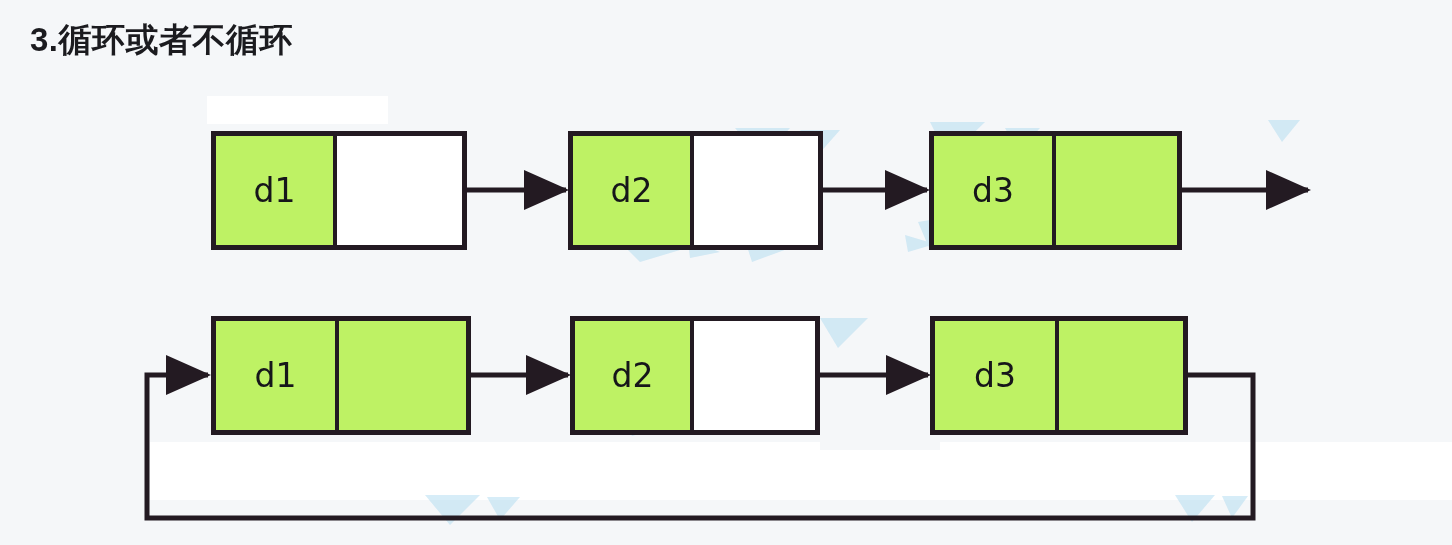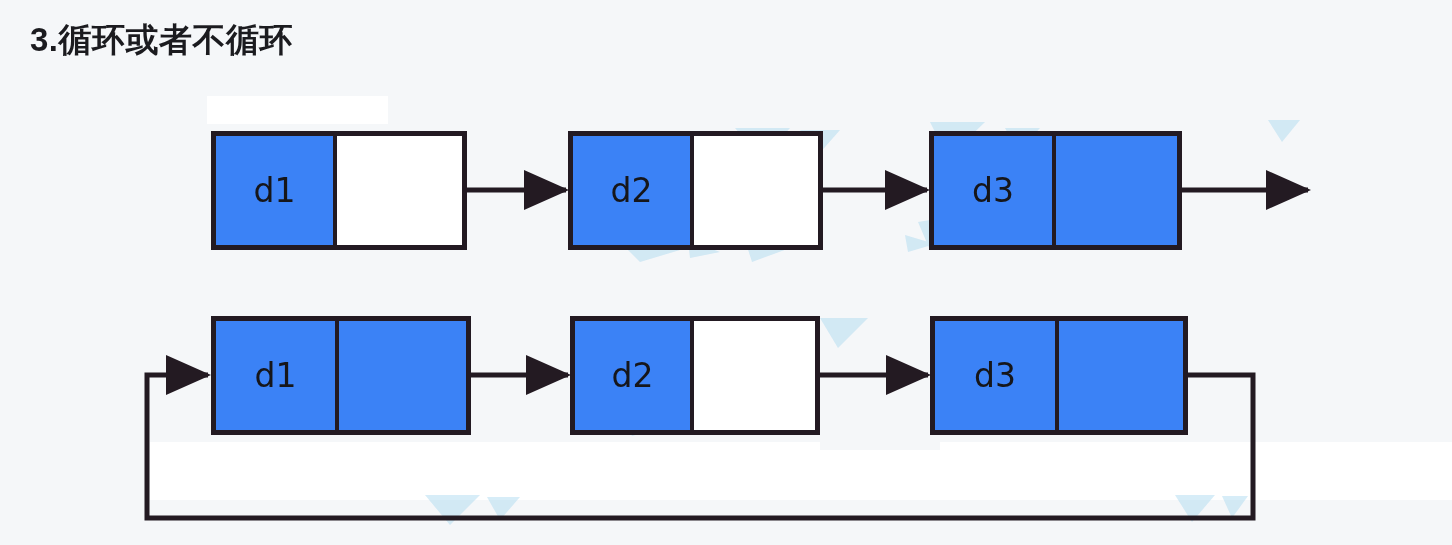--- a/index.html
+++ b/index.html
@@ -32,21 +32,21 @@
   
   #title{
     position:absolute;left:30px;top:22px;
     font-size:33px;font-weight:bold;color:#1b1b1f;
     letter-spacing:.5px;white-space:nowrap;
     line-height:1.1;
   }
 
   
   .node{position:absolute;box-sizing:border-box;
-        border:5px solid #231a22;background:#3b82f6;display:flex;}
+        border:5px solid #231a22;background:#bef264;display:flex;}
   .cell{box-sizing:border-box;display:flex;align-items:center;
         justify-content:center;font-size:33px;color:#16161a;
         font-family:"DejaVu Sans",sans-serif;}
   .cell-data{border-right:4px solid #231a22;}
   .cell-next{background:transparent;}
   .node.clear .cell-next{background:#ffffff;}
 
   
   #links{position:absolute;left:0;top:0;width:1452px;height:545px;
          pointer-events:none;}

